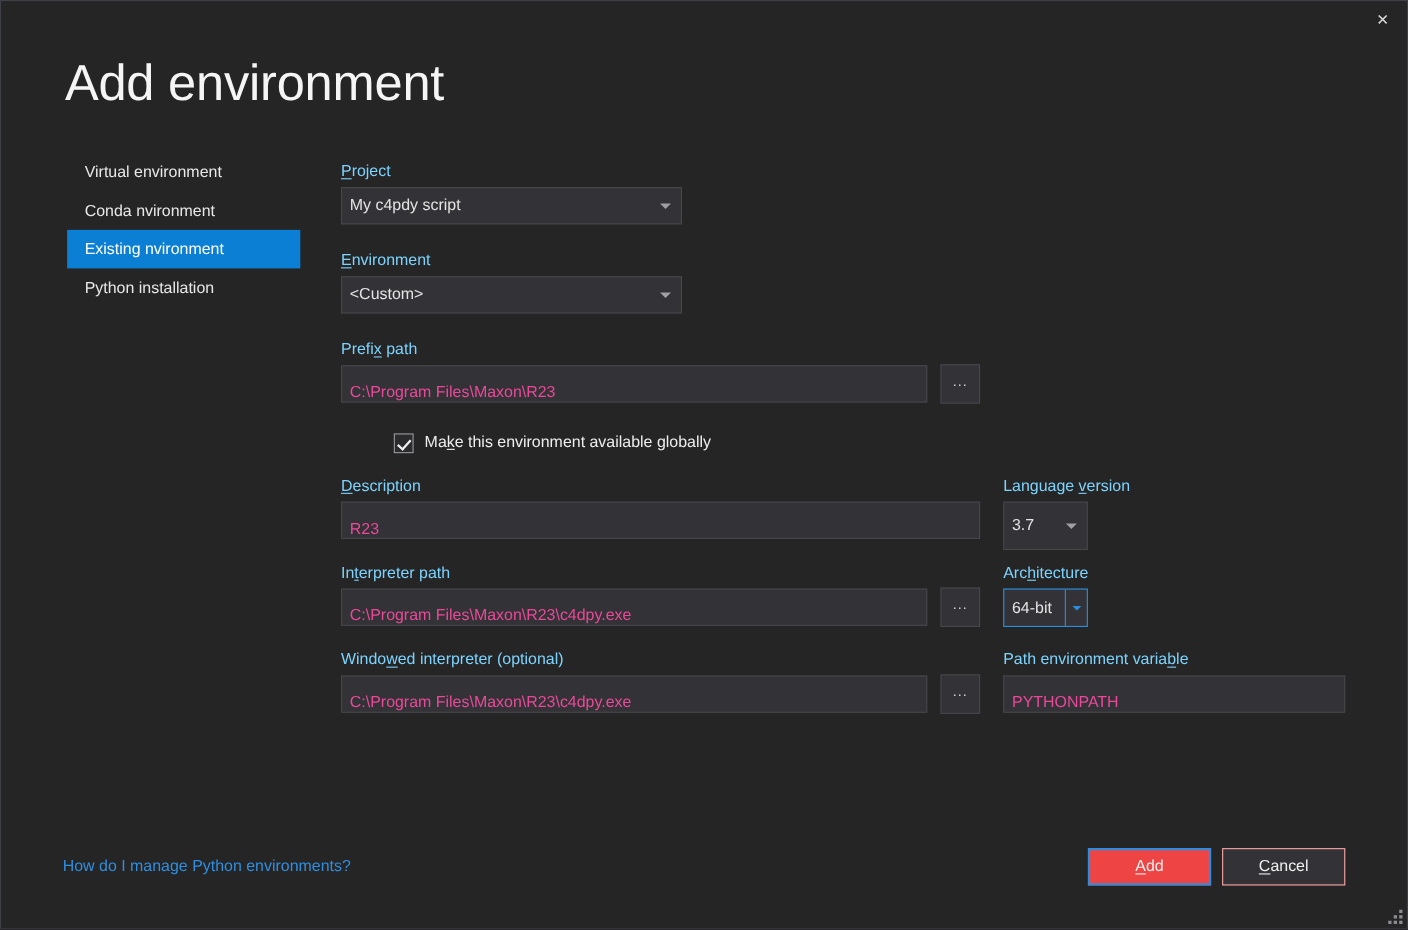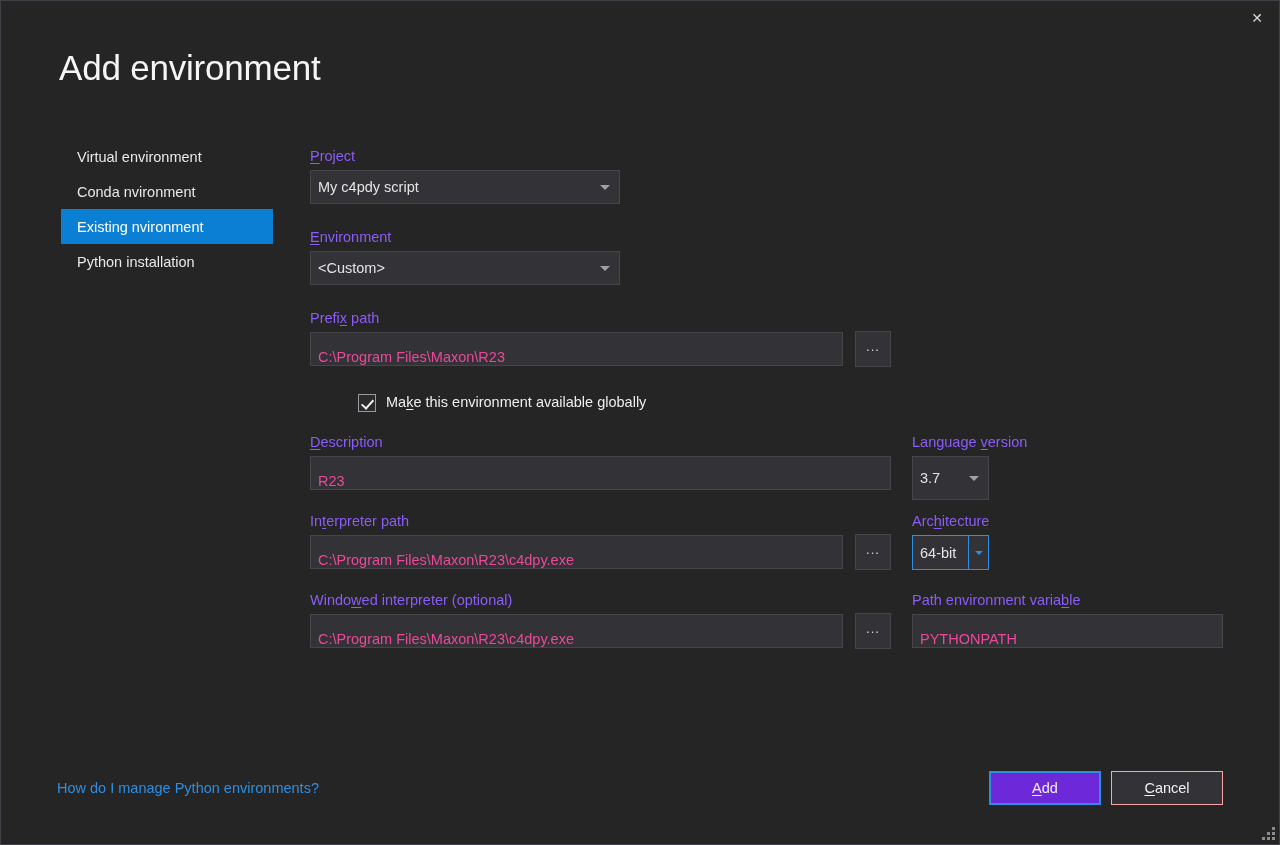--- a/index.html
+++ b/index.html
@@ -30,21 +30,21 @@
     color: #d8d8d8;
     font-size: 14px; line-height: 1;
     cursor: pointer;
     user-select: none;
   }
 
   
   #page-title {
     position: absolute;
     left: 58px; top: 47px;
-    font-size: 35px;
+    font-size: 46px;
     font-weight: 300;
     letter-spacing: -0.2px;
     color: #f5f5f5;
     white-space: nowrap;
   }
 
   
   #sidebar {
     position: absolute;
     left: 60px; top: 138px;
@@ -59,21 +59,21 @@
     cursor: pointer;
     white-space: nowrap;
   }
   .nav-item.selected, .nav-item.selected:hover { background: #0a7fd4; color: #ffffff; }
 
   
   #form { position: absolute; left: 0; top: 0; width: 1280px; height: 845px; }
   .field-label {
     position: absolute;
     font-size: 14.5px;
-    color: #8b5cf6;
+    color: #7dd3fc;
     white-space: nowrap;
   }
   .ak { text-decoration: underline; text-underline-offset: 2px; }
 
   .textbox {
     position: absolute;
     background: #333337;
     border: 1px solid #45454a;
     color: #ec4899;
     font-size: 14.5px;
@@ -193,21 +193,21 @@
     background: #333337;
     border: 1px solid #fca5a5;
     color: #f0f0f0;
     font-size: 14.5px;
     display: flex; align-items: center; justify-content: center;
     cursor: pointer;
   }
   #add-button {
     left: 988px; top: 770px; width: 112px;
     border: 2px solid #2a8fe0;
-    background: #6d28d9;
+    background: #ef4444;
   }
   #cancel-button { left: 1110px; top: 770px; width: 112px; }
 
   
   #resize-grip {
     position: absolute;
     right: 3px; bottom: 3px;
     width: 14px; height: 14px;
     cursor: nwse-resize;
   }

